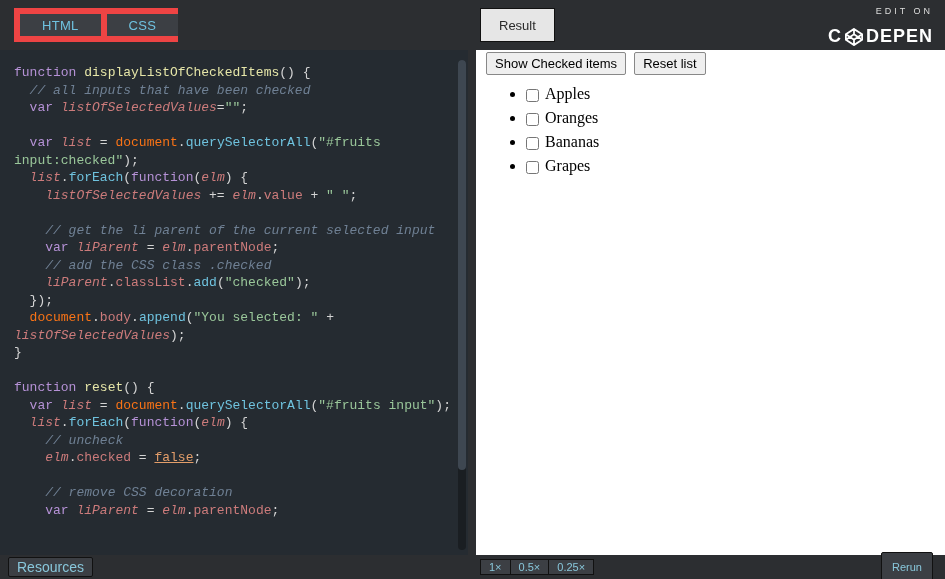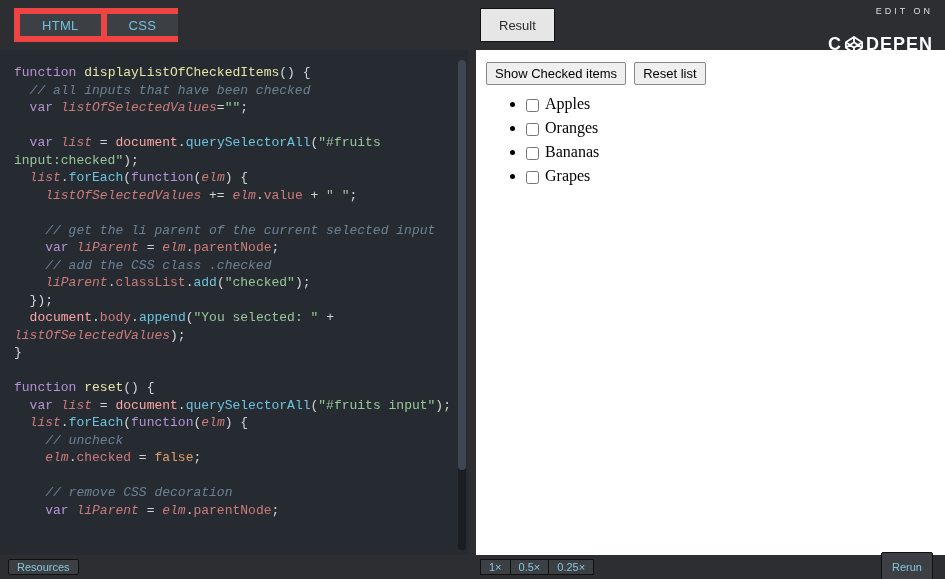--- a/index.html
+++ b/index.html
@@ -61,21 +61,21 @@
   position: absolute;
   right: 12px;
   top: 6px;
   color: #fff;
   text-align: right;
 }
 .branding .editon {
   font-size: 9px;
   letter-spacing: 3px;
   color: #ddd;
-  margin-bottom: 18px;
+  margin-bottom: 10px;
 }
 .branding .cplogo {
   font-size: 18px;
   font-weight: 700;
   letter-spacing: 1px;
   display: flex;
   align-items: center;
   gap: 3px;
 }
 .branding svg { width: 18px; height: 18px; }
@@ -104,22 +104,22 @@
 }
 
 .tok-kw   { color: #b692d7; }
 .tok-fn   { color: #6fc3df; }
 .tok-name { color: #e6e6a8; }
 .tok-var  { color: #b692d7; }
 .tok-id   { color: #cc7b7b; font-style: italic; }
 .tok-str  { color: #9ac79a; }
 .tok-com  { color: #6f8094; font-style: italic; margin-top: 23px; }
 .tok-prop { color: #cc7b7b; }
-.tok-bool { color: #e39e6a; }
-.tok-obj  { color: #fca5a5; }
+.tok-bool { color: #e39e6a; text-decoration: underline; }
+.tok-obj  { color: #f97316; }
 
 .scrollbar-v {
   position: absolute;
   right: 2px;
   top: 10px;
   width: 8px;
   height: 490px;
   background: #1a1e22;
   border-radius: 4px;
 }
@@ -133,21 +133,21 @@
 .divider {
   width: 8px;
   background: #2c2e31;
   cursor: ew-resize;
 }
 
 .result-pane {
   flex: 1;
   background: #ffffff;
   color: #000;
-  padding: 12px 10px;
+  padding: 2px 10px;
   font-family: "Times New Roman", serif;
 }
 
 .result-btn {
   font-family: Arial, sans-serif;
   font-size: 13px;
   padding: 3px 8px;
   background: #efefef;
   border: 1px solid #888;
   border-radius: 2px;
@@ -180,21 +180,21 @@
   color: #9cc3d6;
   font-size: 11px;
   position: relative;
 }
 
 .resources-btn {
   background: #3c3f44;
   border: 1px solid #111;
   color: #88c7db;
   padding: 1px 8px;
-  font-size: 11px;
+  font-size: 14px;
   cursor: pointer;
   border-radius: 2px;
 }
 
 .zoom-group {
   position: absolute;
   left: 480px;
   display: flex;
 }
 .zoom-btn {

